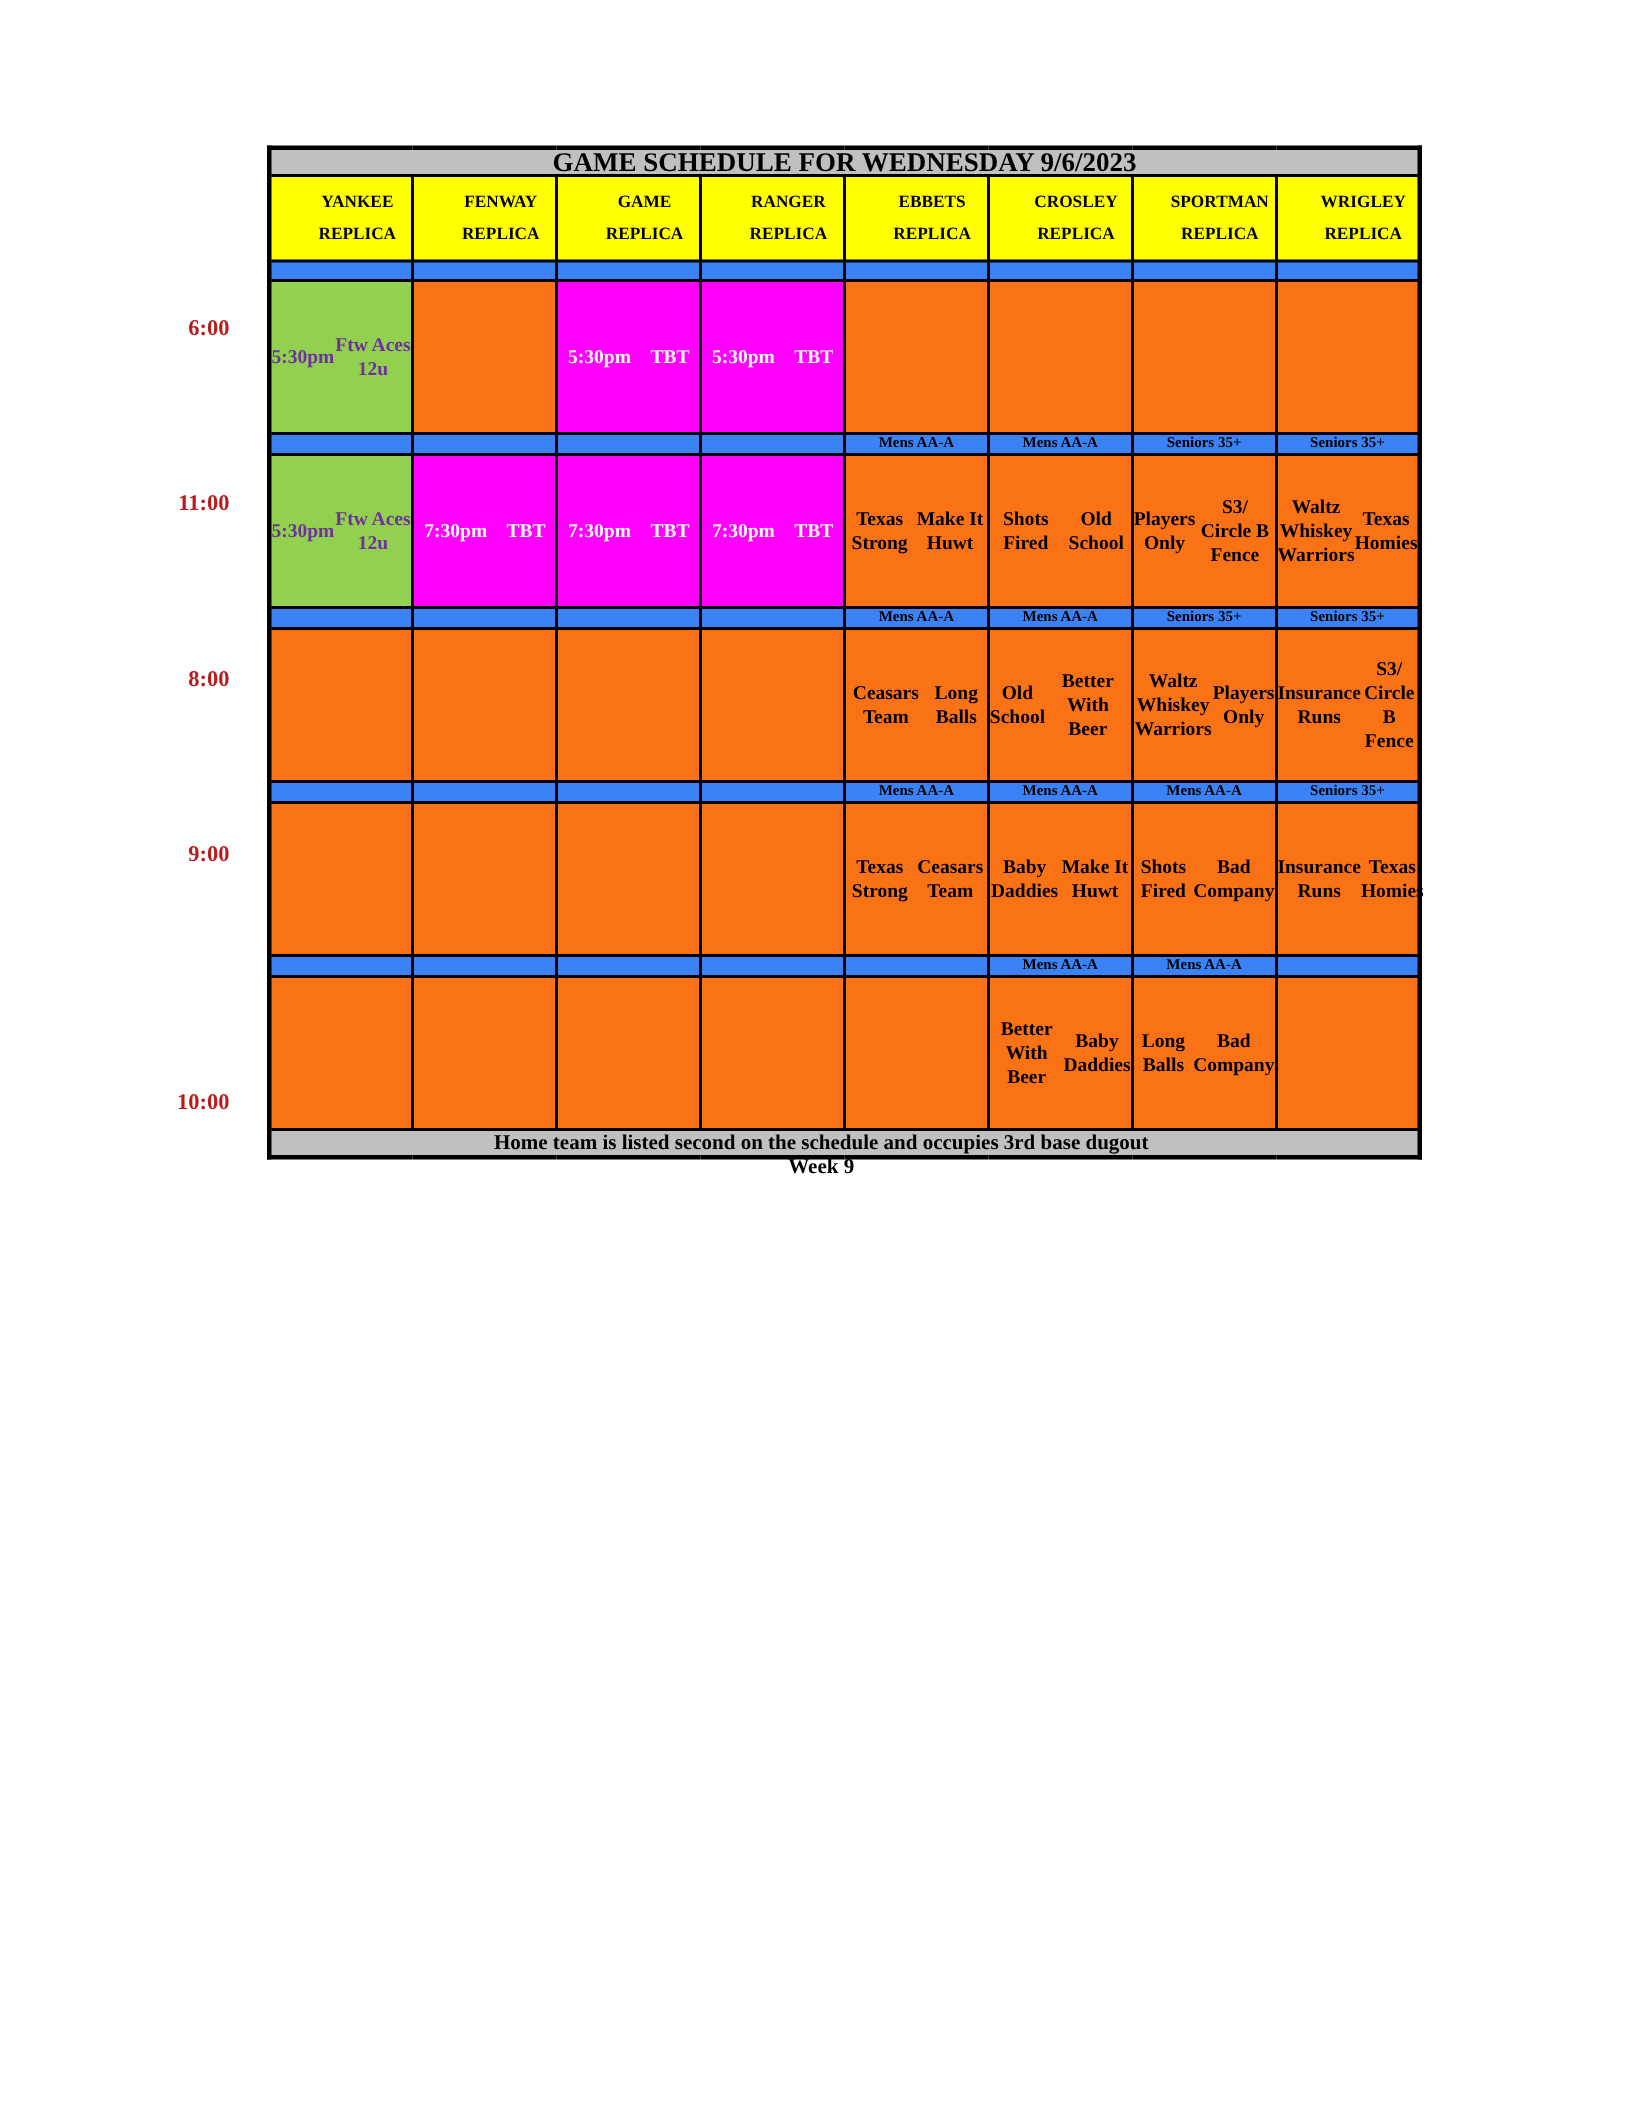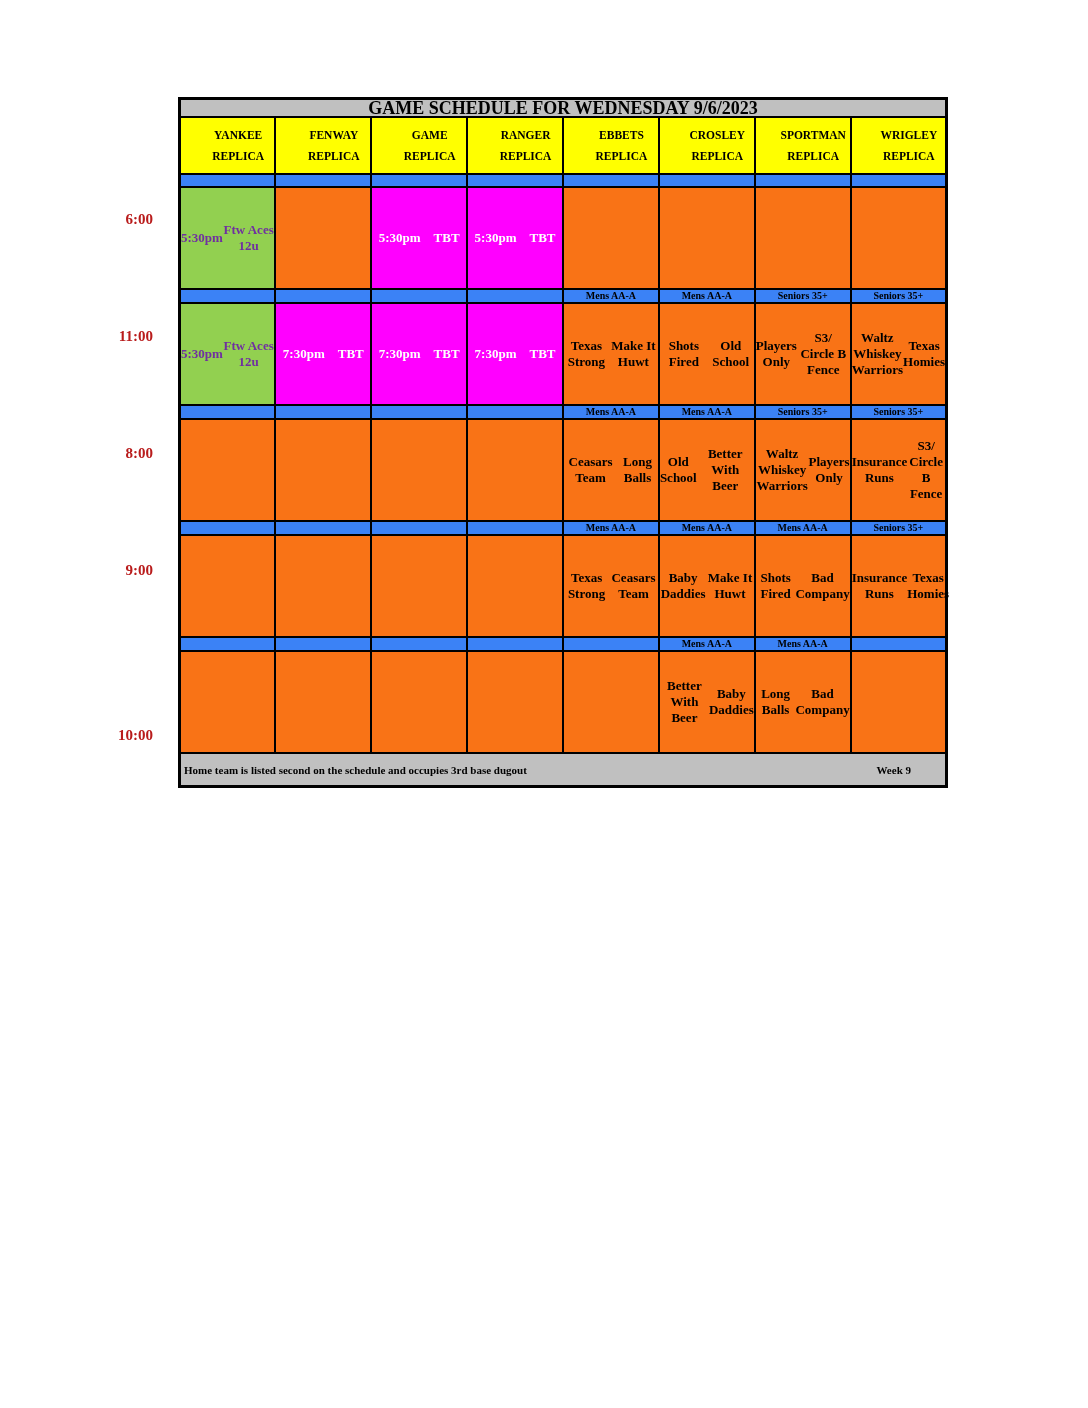--- a/index.html
+++ b/index.html
@@ -46,22 +46,22 @@
   .bg-green .slot { color: #7030a0; }
   .bg-magenta { background: #ff00ff; }
   .bg-magenta .slot { color: #ffffff; }
   .mw60 { max-width: 60px; }
   .mw64 { max-width: 64px; }
   .mw72 { max-width: 72px; }
 
   .footer-cell { height: 18px; background: #c0c0c0; }
   .footer-inner {
     display: flex; justify-content: space-between; align-items: center;
-    height: 31px; padding: 0 34px 0 3px;
-    font-weight: bold; font-size: 11px; color: #000;
+    height: 14px; padding: 0 34px 0 3px;
+    font-weight: bold; font-size: 14px; color: #000; flex-direction: column;
   }
 
   .time-label {
     position: absolute; left: 58px; width: 95px; text-align: right;
     font-weight: bold; font-size: 15px; color: #b91c1c;
   }
   .t-600  { top: 211px; }
   .t-700  { top: 328px; }
   .t-800  { top: 445px; }
   .t-900  { top: 562px; }

